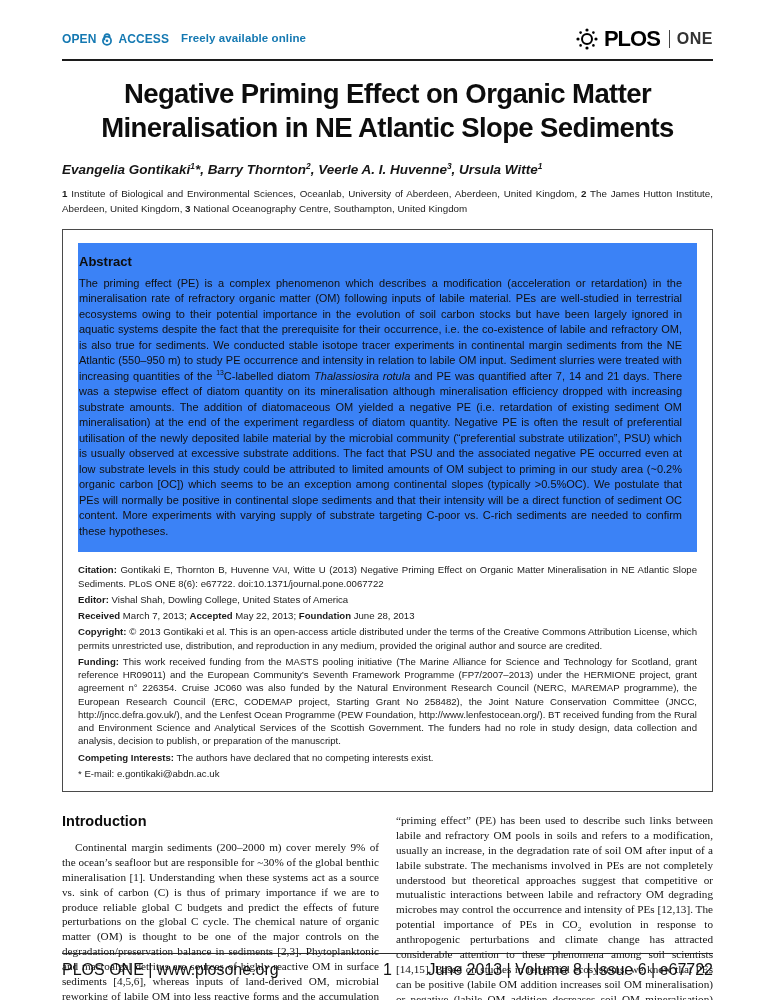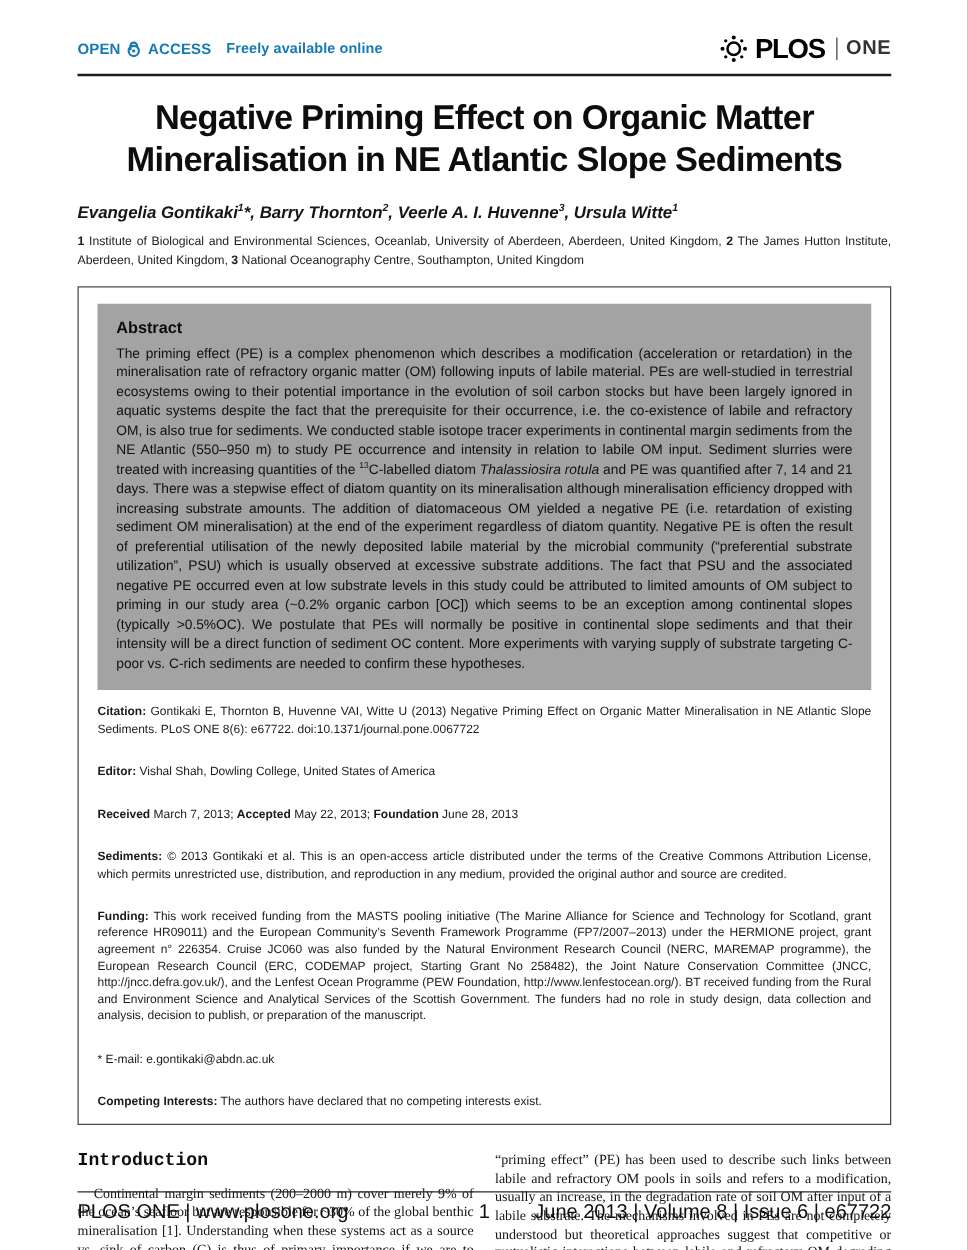--- a/index.html
+++ b/index.html
@@ -4,47 +4,47 @@
 <style>
   * { margin:0; padding:0; box-sizing:border-box; }
   html,body { background:#9a9a9a; }
   .page {
     width:774px; height:1000px; margin:0 auto; background:#ffffff;
     font-family:"Liberation Sans", sans-serif; color:#161616;
     position:relative; padding:26px 61px 0 62px; overflow:hidden;
   }
   
   .hdr { display:flex; justify-content:space-between; align-items:center; }
-  .oa { display:flex; align-items:center; gap:4px; color:#1579b2; font-weight:bold; font-size:11.5px; letter-spacing:0.1px; }
+  .oa { display:flex; align-items:flex-start; gap:4px; color:#1579b2; font-weight:bold; font-size:11.5px; letter-spacing:0.1px; }
   .oa .strong { font-size:12px; }
   .oa-icon { width:14px; height:14px; display:inline-block; }
   .plos { display:flex; align-items:center; gap:5px; }
   .plos-glyph { width:24px; height:24px; }
   .plos-word { font-size:22px; font-weight:800; letter-spacing:-1px; color:#000; }
   .plos-sep { width:1px; height:18px; background:#444; margin:0 2px 0 4px; }
   .plos-one { font-size:16px; font-weight:bold; color:#333; letter-spacing:0.5px; }
   .hdr-rule { border:none; border-top:2px solid #1c1c1c; margin-top:7px; }
   
   .title { margin-top:16px; font-size:27.5px; font-weight:700; letter-spacing:-0.6px; line-height:1.23; color:#0d0d0d;text-align:center; }
   .authors { margin-top:17px; font-size:13.5px; font-weight:700;font-style:italic; }
   .authors sup, .affil b { font-weight:700; }
   sup { font-size:0.62em; line-height:0; }
   sub { font-size:0.62em; line-height:0; }
   .affil { margin-top:9px; font-size:9.8px; line-height:1.55; text-align:justify; color:#1b1b1b; }
   
   .front-box { margin-top:13px; border:1px solid #4a4a4a; padding:13px 15px 11px 15px; }
-  .abstract { background:#a3a3a3; padding:11px 15px 13px 15px; }
+  .abstract { background:#3b82f6; padding:11px 15px 13px 1px; }
   .abstract h2 { font-size:13px; font-weight:700; margin-bottom:7px; color:#0d0d0d; }
   .abstract p { font-size:11px; line-height:1.41; text-align:justify; color:#101010; }
-  .meta p { font-size:9.6px; line-height:1.38; text-align:justify; margin-top:21px; color:#1b1b1b; }
+  .meta p { font-size:9.6px; line-height:1.38; text-align:justify; margin-top:3px; color:#1b1b1b; }
   .meta p:first-child { margin-top:11px; }
   
   .cols { margin-top:21px; display:flex; gap:17px; }
   .col { width:317px; }
-  .col h2 { font-size:14.5px; font-weight:700; margin-bottom:11px; color:#0d0d0d;font-family:Liberation Mono, monospace; }
+  .col h2 { font-size:14.5px; font-weight:700; margin-bottom:11px; color:#0d0d0d; }
   .serif p { font-family:"Liberation Serif", serif; font-size:11.2px; line-height:1.33; text-align:justify; color:#131313; }
   .serif p.indent { text-indent:13px; }
   
   .footer { position:absolute; left:62px; right:61px; bottom:21px; border-top:1.5px solid #2a2a2a; padding-top:7px;
             display:flex; justify-content:space-between; align-items:baseline; font-size:16px; color:#111; }
   .footer .pg { position:absolute; left:50%; transform:translateX(-50%); }
 </style>
 </head>
 <body>
 
@@ -89,24 +89,24 @@
 
   <div class="front-box">
     <div class="abstract">
       <h2>Abstract</h2>
       <p>The priming effect (PE) is a complex phenomenon which describes a modification (acceleration or retardation) in the mineralisation rate of refractory organic matter (OM) following inputs of labile material. PEs are well-studied in terrestrial ecosystems owing to their potential importance in the evolution of soil carbon stocks but have been largely ignored in aquatic systems despite the fact that the prerequisite for their occurrence, i.e. the co-existence of labile and refractory OM, is also true for sediments. We conducted stable isotope tracer experiments in continental margin sediments from the NE Atlantic (550–950 m) to study PE occurrence and intensity in relation to labile OM input. Sediment slurries were treated with increasing quantities of the <sup>13</sup>C-labelled diatom <i>Thalassiosira rotula</i> and PE was quantified after 7, 14 and 21 days. There was a stepwise effect of diatom quantity on its mineralisation although mineralisation efficiency dropped with increasing substrate amounts. The addition of diatomaceous OM yielded a negative PE (i.e. retardation of existing sediment OM mineralisation) at the end of the experiment regardless of diatom quantity. Negative PE is often the result of preferential utilisation of the newly deposited labile material by the microbial community (“preferential substrate utilization”, PSU) which is usually observed at excessive substrate additions. The fact that PSU and the associated negative PE occurred even at low substrate levels in this study could be attributed to limited amounts of OM subject to priming in our study area (~0.2% organic carbon [OC]) which seems to be an exception among continental slopes (typically &gt;0.5%OC). We postulate that PEs will normally be positive in continental slope sediments and that their intensity will be a direct function of sediment OC content. More experiments with varying supply of substrate targeting C-poor vs. C-rich sediments are needed to confirm these hypotheses.</p>
     </div>
     <div class="meta">
       <p><b>Citation:</b> Gontikaki E, Thornton B, Huvenne VAI, Witte U (2013) Negative Priming Effect on Organic Matter Mineralisation in NE Atlantic Slope Sediments. PLoS ONE 8(6): e67722. doi:10.1371/journal.pone.0067722</p>
       <p><b>Editor:</b> Vishal Shah, Dowling College, United States of America</p>
       <p><b>Received</b> March 7, 2013; <b>Accepted</b> May 22, 2013; <b>Foundation</b> June 28, 2013</p>
-      <p><b>Sediments:</b> © 2013 Gontikaki et al. This is an open-access article distributed under the terms of the Creative Commons Attribution License, which permits unrestricted use, distribution, and reproduction in any medium, provided the original author and source are credited.</p>
+      <p><b>Copyright:</b> © 2013 Gontikaki et al. This is an open-access article distributed under the terms of the Creative Commons Attribution License, which permits unrestricted use, distribution, and reproduction in any medium, provided the original author and source are credited.</p>
       <p><b>Funding:</b> This work received funding from the MASTS pooling initiative (The Marine Alliance for Science and Technology for Scotland, grant reference HR09011) and the European Community’s Seventh Framework Programme (FP7/2007–2013) under the HERMIONE project, grant agreement n° 226354. Cruise JC060 was also funded by the Natural Environment Research Council (NERC, MAREMAP programme), the European Research Council (ERC, CODEMAP project, Starting Grant No 258482), the Joint Nature Conservation Committee (JNCC, http://jncc.defra.gov.uk/), and the Lenfest Ocean Programme (PEW Foundation, http://www.lenfestocean.org/). BT received funding from the Rural and Environment Science and Analytical Services of the Scottish Government. The funders had no role in study design, data collection and analysis, decision to publish, or preparation of the manuscript.</p>
+      <p><b>Competing Interests:</b> The authors have declared that no competing interests exist.</p>
       <p>* E-mail: e.gontikaki@abdn.ac.uk</p>
-      <p><b>Competing Interests:</b> The authors have declared that no competing interests exist.</p>
     </div>
   </div>
 
   <div class="cols">
     <div class="col serif">
       <h2>Introduction</h2>
       <p class="indent">Continental margin sediments (200–2000 m) cover merely 9% of the ocean’s seafloor but are responsible for ~30% of the global benthic mineralisation [1]. Understanding when these systems act as a source vs. sink of carbon (C) is thus of primary importance if we are to produce reliable global C budgets and predict the effects of future perturbations on the global C cycle. The chemical nature of organic matter (OM) is thought to be one of the major controls on the degradation/preservation balance in sediments [2,3]. Phytoplanktonic and macroalgal detritus are sources of highly reactive OM in surface sediments [4,5,6], whereas inputs of land-derived OM, microbial reworking of labile OM into less reactive forms and the accumulation of bacterial cell wall components contribute to the more refractory OM pool in marine sediments [7,8,9].</p>
 
     </div>
     <div class="col serif">

